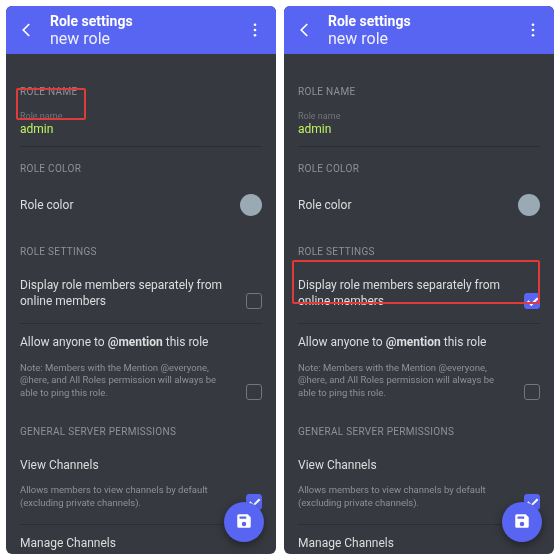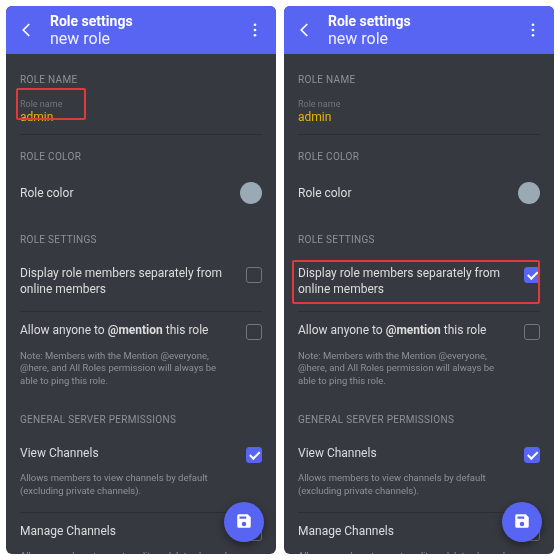--- a/index.html
+++ b/index.html
@@ -29,44 +29,44 @@
     align-items: center;
     padding: 10px 12px;
     gap: 14px;
     height: 48px;
   }
   .header .back-icon svg { display: block; }
   .header .titles { flex: 1; }
   .header .title { font-size: 14px; font-weight: 700; }
   .header .subtitle { font-size: 16px; opacity: 0.9; }
   .header .dots svg { display: block; }
-  .scroll { flex: 1; overflow: hidden; padding: 4px 14px 0 14px; position: relative; }
+  .scroll { flex: 1; overflow: hidden; padding: 16px 14px 0 14px; position: relative; }
   .section-label {
     color: #8e9297;
     font-size: 10px;
     letter-spacing: 0.3px;
     margin: 16px 0 10px;
   }
   .field {
     padding: 4px 0 6px 0;
   }
   .field-label {
     color: #72767d;
     font-size: 9px;
   }
   .field-value {
-    color: #eab308;
+    color: #bef264;
     font-size: 12px;
     margin-top: 1px;
   }
   .divider { border-top: 1px solid #2b2e33; margin: 4px 0 0 0; }
 
   .row {
     display: flex;
-    align-items: flex-start;
+    align-items: flex-end;
     gap: 10px;
     padding: 10px 0;
   }
   .row .text { flex: 1; }
   .row .row-title {
     color: #dcddde;
     font-size: 12px;
     line-height: 1.35;
   }
   .row .row-desc {

